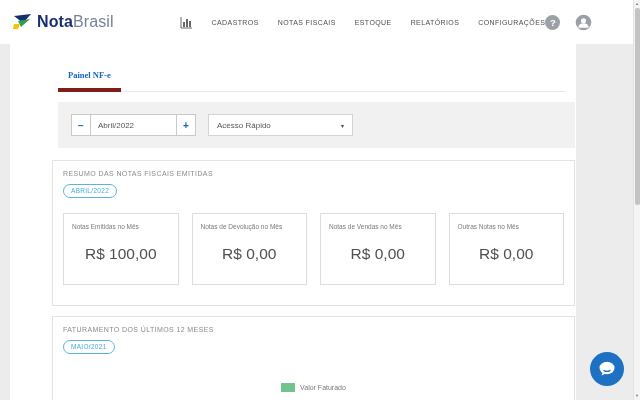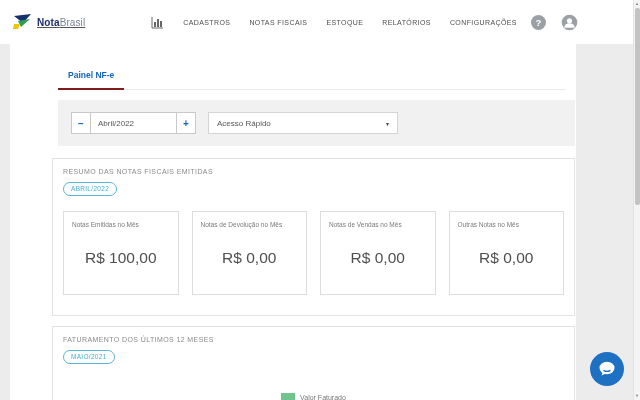--- a/index.html
+++ b/index.html
@@ -11,21 +11,21 @@
     overflow:hidden;
     color:#555;
   }
   
   .header {
     position:absolute; left:0; top:0; width:640px; height:44px;
     background:#fff; display:flex; align-items:center; padding:0 12px;
     z-index:5;
   }
   .logo { display:flex; align-items:center; gap:4px; }
-  .logo-text { font-size:10px; letter-spacing:.1px;text-decoration:underline; }
+  .logo-text { font-size:16px; letter-spacing:.1px; }
   .logo-text b { color:#1b2f6d; font-weight:bold; }
   .logo-text span { color:#77839a; font-weight:normal; }
   .nav { display:flex; align-items:center; gap:19px; margin-left:66px; }
   .nav-item {
     font-size:7px; color:#4d4d4d; letter-spacing:.4px; cursor:pointer;
     text-transform:uppercase; white-space:nowrap;
   }
   .nav-chart-icon { display:flex; align-items:center; }
   .header-right { margin-left:auto; margin-right:50px; display:flex; align-items:center; gap:15px; }
   .help-circle {
@@ -40,57 +40,57 @@
     background:#fff;
   }
   .tabs-row {
     margin:0 10px 0 48px; padding-top:22px;
     display:flex; gap:8px; border-bottom:1px solid #e9e9e9;
   }
   .tab {
     font-size:8.5px; color:#757575; padding:4px 10px 8px; cursor:pointer;
     white-space:nowrap; margin-bottom:-1px;
   }
-  .tab.active { color:#1565c0; font-weight:bold; border-bottom:2px solid #7f1d1d; }
+  .tab.active { color:#1565c0; font-weight:bold; border-bottom:4px solid #7f1d1d;font-family:Liberation Serif, serif; }
   
   .filter-band {
     margin:10px 1px 0 48px; height:46px; background:#f1f1f1;
     display:flex; align-items:center; padding:0 13px; gap:12px;
   }
   .month-group { display:flex; }
   .step-btn {
     width:20px; height:22px; background:#fff; border:1px solid #c9c9c9;
     color:#1565c0; font-weight:bold; font-size:10px; display:flex;
     align-items:center; justify-content:center; cursor:pointer;
   }
   .month-input {
     width:85px; height:22px; border:1px solid #c9c9c9; border-left:none; border-right:none;
     background:#fff; font-size:8px; color:#555; padding:0 7px; outline:none;
     font-family:"Liberation Sans", sans-serif;
   }
   .quick-select {
-    width:190px; height:22px; background:#fff; border:1px solid #d4d4d4;
+    width:145px; height:22px; background:#fff; border:1px solid #d4d4d4;
     display:flex; align-items:center; justify-content:space-between;
     padding:0 8px; font-size:8px; color:#555; cursor:pointer;
   }
   .caret-down { font-size:6px; color:#444; }
   
   .card {
     margin:12px 1px 0 42px; background:#fff; border:1px solid #e3e3e3;
     padding:9px 10px;
   }
   .card-title { font-size:7px; color:#8a8a8a; letter-spacing:.4px; }
   .badge {
     display:inline-block; margin-top:7px; padding:2px 7px 3px;
     border:1px solid #58b6d8; border-radius:9px; color:#45aed6;
     font-size:6.5px; letter-spacing:.3px;
   }
   .stats { display:flex; gap:13px; margin:15px 0 11px; }
   .stat {
-    flex:1; border:1px solid #ddd; height:84px; background:#fff;
+    flex:1; border:1px solid #ddd; height:72px; background:#fff;
     display:flex; flex-direction:column;
   }
   .stat-label { font-size:6.5px; color:#7a7a7a; padding:9px 0 0 8px; }
   .stat-value {
     flex:1; display:flex; align-items:center; justify-content:center;
     font-size:15.5px; color:#4f4f4f; padding-bottom:6px;
   }
   .card.faturamento { margin-top:10px; height:140px; }
   .legend-row {
     display:flex; align-items:center; justify-content:center; gap:5px;

